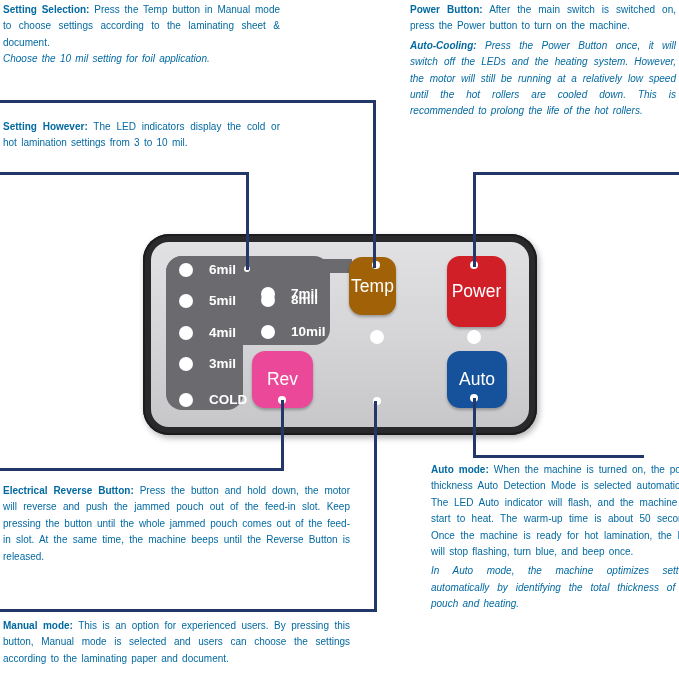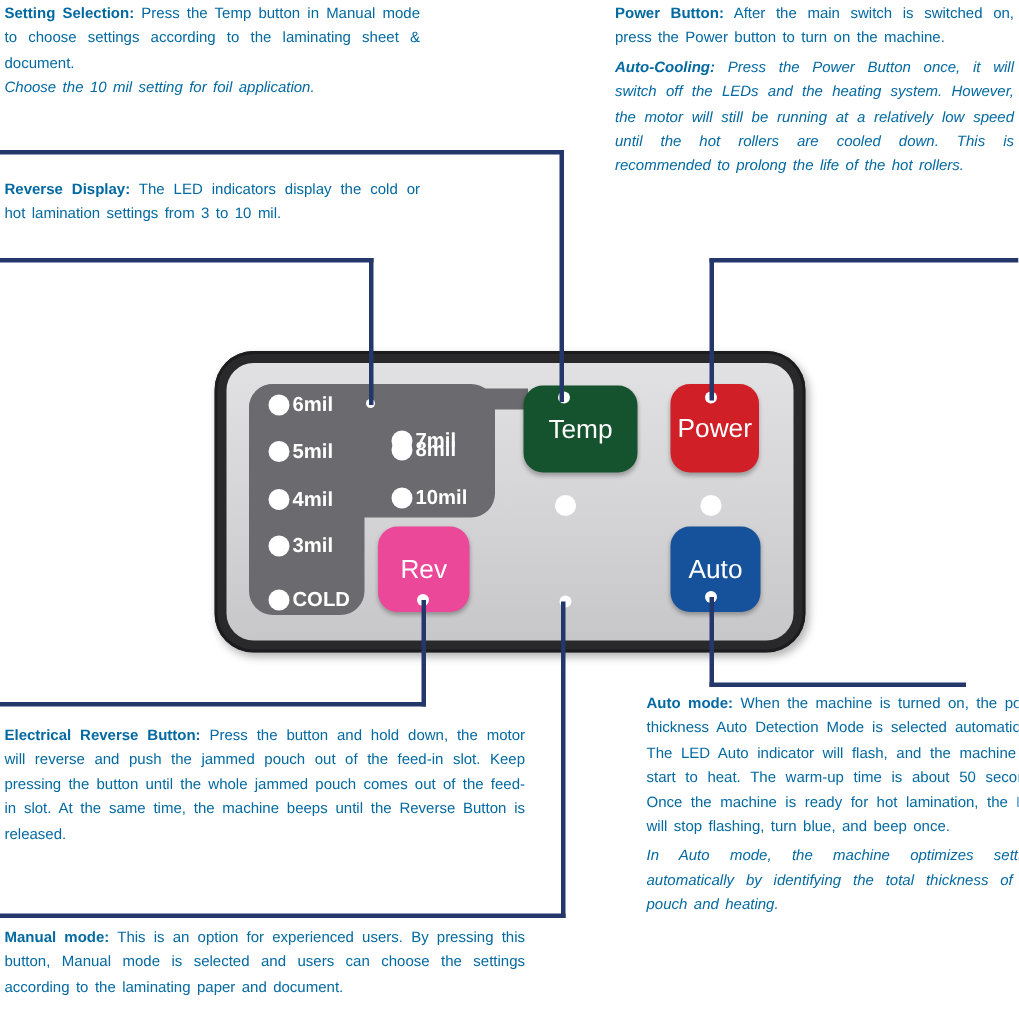--- a/index.html
+++ b/index.html
@@ -39,35 +39,35 @@
   .shape { position:absolute; background:#6b6a6e; z-index:8; }
   .btn {
     position:absolute; border-radius:13px; z-index:10;
     display:flex; align-items:center; justify-content:center;
     color:#ffffff; font-size:17.5px;
     box-shadow:0 2px 3px rgba(0,0,0,0.28);
   }
   .dot { position:absolute; background:#ffffff; border-radius:50%; z-index:50; }
   .led-row {
     position:absolute; z-index:12;
-    display:flex; align-items:center; gap:2px;
+    display:flex; align-items:center; gap:16px;
     color:#ffffff; font-size:13.5px; font-weight:bold; white-space:nowrap;text-align:right;
   }
   .led-circle { width:14px; height:14px; border-radius:50%; background:#ffffff; flex:none; }
 </style>
 </head>
 <body>
 
 <div class="ann" style="left:3px; top:2px; width:277px;">
   <p><span class="hd">Setting Selection:</span> <span>Press the Temp button in Manual mode to choose settings according to the laminating sheet &amp; document.</span></p>
   <p style="margin-top:0;">Choose the 10 mil setting for foil application.</p>
 </div>
 
 <div class="ann" style="left:3px; top:119px; width:277px;">
-  <p><span class="hd">Reverse Display:</span> <span>The LED indicators display the cold or hot lamination settings from 3 to 10 mil.</span></p>
+  <p><span class="hd">Setting However:</span> <span>The LED indicators display the cold or hot lamination settings from 3 to 10 mil.</span></p>
 </div>
 
 <div class="ann" style="left:410px; top:2px; width:266px;">
   <p><span class="hd">Power Button:</span> <span>After the main switch is switched on, press the Power button to turn on the machine.</span></p>
   <p><span class="hd">Auto-Cooling:</span> <span>Press the Power Button once, it will switch off the LEDs and the heating system. However, the motor will still be running at a relatively low speed until the hot rollers are cooled down. This is recommended to prolong the life of the hot rollers.</span></p>
 </div>
 
 <div class="ann" style="left:3px; top:483px; width:347px;">
   <p><span class="hd">Electrical Reverse Button:</span> <span>Press the button and hold down, the motor will reverse and push the jammed pouch out of the feed-in slot. Keep pressing the button until the whole jammed pouch comes out of the feed-in slot. At the same time, the machine beeps until the Reverse Button is released.</span></p>
 </div>
@@ -135,24 +135,24 @@
     <span class="led-circle"></span>
       <span>8mil</span>
   </div>
   <div class="led-row" style="left:118px; top:90px;">
     <span class="led-circle"></span>
       <span>10mil</span>
   </div>
 
   <div class="dot" style="left:101px; top:32px; width:6px; height:6px;"></div>
 
-  <div class="btn" style="left:206px; top:23px; width:76px; height:58px; background:#14532d;text-align:center;">
+  <div class="btn" style="left:206px; top:23px; width:47px; height:58px; background:#a16207;text-align:center;">
     <span>Temp</span>
   </div>
-  <div class="btn" style="left:304px; top:22px; width:59px; height:59px; background:#d01f27;">
+  <div class="btn" style="left:304px; top:22px; width:59px; height:71px; background:#d01f27;">
     <span>Power</span>
   </div>
   <div class="btn" style="left:109px; top:117px; width:61px; height:57px; background:#ec4899;">
     <span>Rev</span>
   </div>
   <div class="btn" style="left:304px; top:117px; width:60px; height:57px; background:#16519b;">
     <span>Auto</span>
   </div>
 
   <div class="dot" style="left:229px; top:27px; width:8px; height:8px;"></div>

